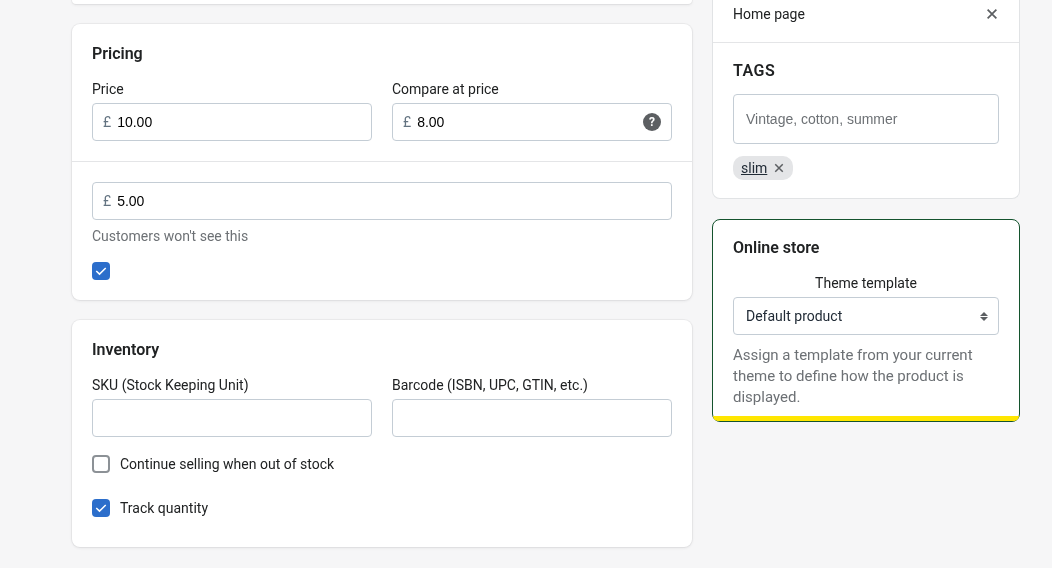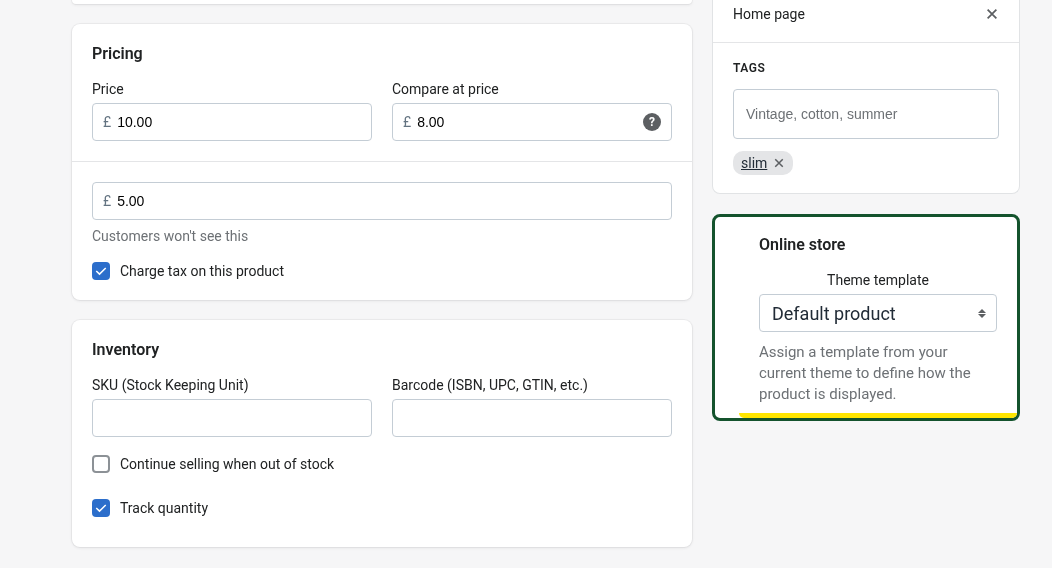--- a/index.html
+++ b/index.html
@@ -120,35 +120,34 @@
     
     .side-card-partial {
       background: #fff;
       border: 1px solid #e1e3e5;
       border-top: none;
       border-radius: 0 0 8px 8px;
       margin-bottom: 20px;
     }
     .side-card {
       background: #fff;
-      border: 3px solid #14532d;
+      border: 1px solid #14532d;
       border-radius: 8px;
       margin-bottom: 20px;
-      padding-left: 24px;
     }
     .side-section { padding: 18px 20px; }
     .side-section + .side-section { border-top: 1px solid #e4e5e7; }
     .home-row {
       display: flex; align-items: center; justify-content: space-between;
       padding: 6px 20px 20px 20px;
     }
     .home-text { font-size: 14px; color: #202223; }
     .x-icon { width: 14px; height: 14px; stroke: #5c5f62; stroke-width: 2; cursor: pointer; }
     .side-heading {
-      font-size: 12px;
+      font-size: 16px;
       font-weight: 600;
       letter-spacing: 0.5px;
       color: #202223;
       margin-bottom: 14px;
     }
     .tag-input {
       border: 1px solid #c4cdd5;
       border-radius: 4px;
       height: 50px;
       padding: 0 12px;
@@ -176,21 +175,21 @@
     }
     .select-wrap {
       position: relative;
       border: 1px solid #c4cdd5;
       border-radius: 4px;
       height: 38px;
       display: flex; align-items: center;
       padding: 0 12px;
       background: #fff;
     }
-    .select-text { font-size: 18px; }
+    .select-text { font-size: 14px; }
     .select-caret {
       position: absolute; right: 10px;
       display: flex; flex-direction: column; gap: 1px;
     }
     .caret { width: 0; height: 0; border-left: 4px solid transparent; border-right: 4px solid transparent; }
     .caret.up { border-bottom: 4px solid #5c5f62; }
     .caret.down { border-top: 4px solid #5c5f62; }
     .desc {
       font-size: 15px;
       color: #6d7175;
@@ -239,21 +238,20 @@
             <input class="input" value="5.00" style="">
           </div>
           <div class="hint">Customers won't see this</div>
         </div>
         <div class="check-row">
           <div class="checkbox checked">
             <svg viewBox="0 0 16 16">
                 <path d="M6 10.8L2.4 7.2l-1.4 1.4L6 13.6 15 4.6 13.6 3.2z"></path>
               </svg>
           </div>
-          <span class="check-label">Charge tax on this product</span>
         </div>
       </div>
     </div>
 
     <div class="card">
       <div class="card-section" style="padding-bottom:30px;">
         <div class="card-title">Inventory</div>
         <div class="field-row">
           <div class="field">
             <label class="field-label">SKU (Stock Keeping Unit)</label>

